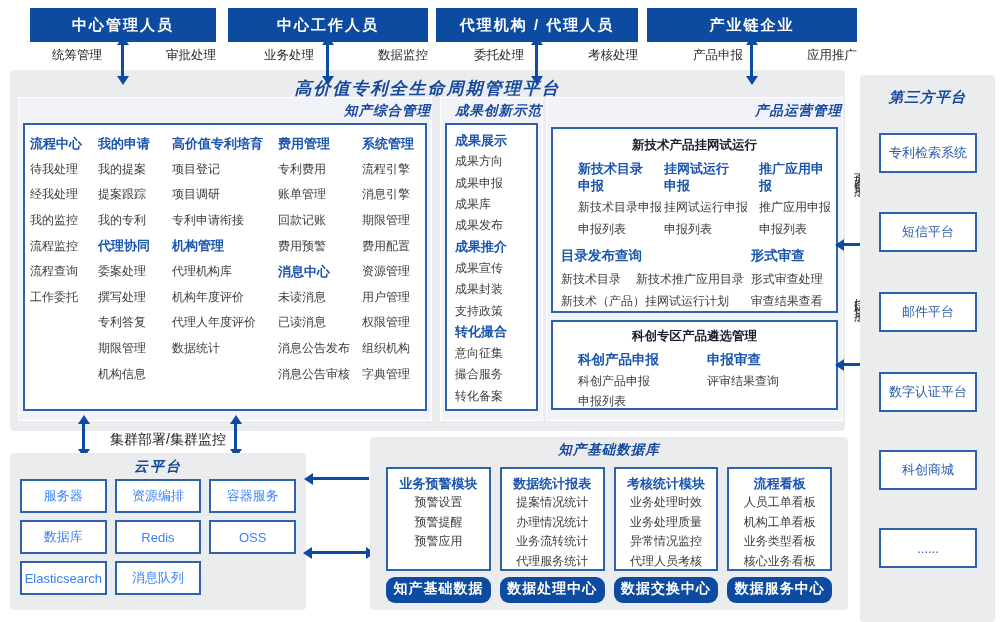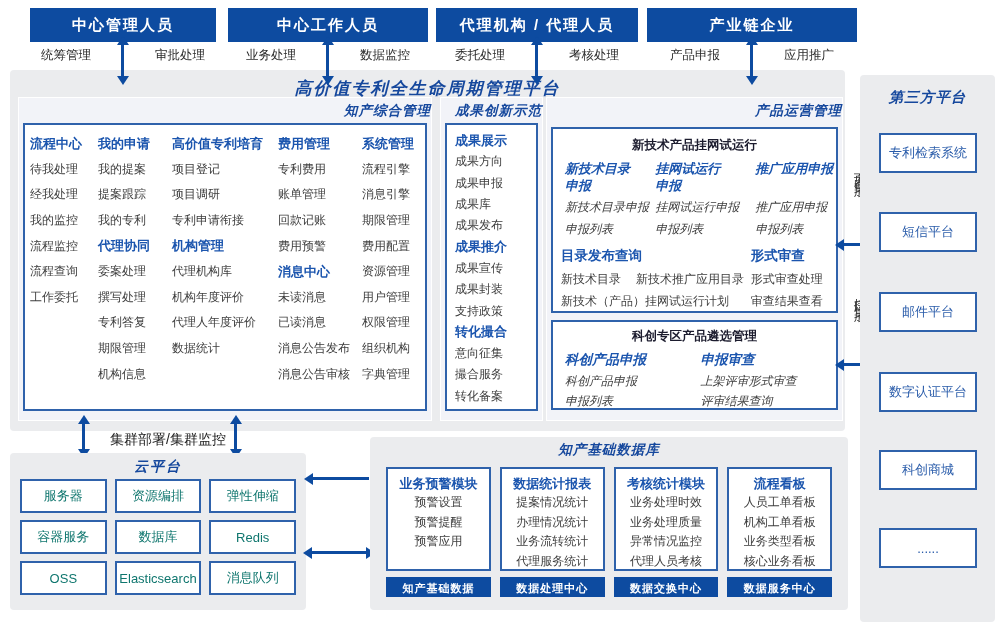--- a/index.html
+++ b/index.html
@@ -4,21 +4,21 @@
 <style>
   :root{ --navy:#0d4ba0; --blue:#16489d; --bord:#2f62ab; --item:#3d3d3d; --hdr:#1b55ae; }
   *{ box-sizing:border-box; margin:0; padding:0; }
   body{ font-family:"Liberation Sans","DejaVu Sans",sans-serif; background:#fff; }
   .canvas{ position:relative; width:1000px; height:622px; background:#fff; overflow:hidden; }
 
   
   .actor{ position:absolute; top:8px; }
   .bar{ height:34px; background:var(--navy); color:#fff; font-weight:bold; font-size:15px;
         letter-spacing:2px; display:flex; align-items:center; justify-content:center; }
-  .subrow{ margin-top:5px; display:flex; justify-content:center; gap:64px;
+  .subrow{ margin-top:5px; display:flex; justify-content:flex-end; gap:64px;
            font-size:12.5px; color:#2b2b2b; }
   .actor .varrow{ left:50%; margin-left:-2px; top:37px; height:31px; z-index:6; }
 
   
   .varrow{ position:absolute; width:3px; background:var(--navy); }
   .varrow::before{ content:""; position:absolute; left:50%; transform:translateX(-50%); top:-9px;
         border:6px solid transparent; border-top:none; border-bottom:9px solid var(--navy); }
   .varrow::after{ content:""; position:absolute; left:50%; transform:translateX(-50%); bottom:-9px;
         border:6px solid transparent; border-bottom:none; border-top:9px solid var(--navy); }
   .harrow{ position:absolute; height:3px; background:var(--navy); }
@@ -43,51 +43,51 @@
   .r{ height:25.6px; display:flex; align-items:center; white-space:nowrap; }
   .grp-h{ color:var(--hdr); font-weight:bold; font-size:13px; }
   .item{ color:var(--item); font-size:12px; }
 
   
   .ach-box{ left:4px; right:4px; top:25px; bottom:9px; padding:5px 0 0 8px; }
   .r2{ height:21.3px; display:flex; align-items:center; white-space:nowrap;text-align:center; }
 
   
   .ops-title{ text-align:center; font-weight:bold; color:#1c1c2e; font-size:12.5px; padding:8px 8px 6px; }
-  .ops-cols{ display:flex; padding-left:12px;font-style:italic; }
+  .ops-cols{ display:flex; padding-left:25px; }
   .oh{ color:var(--hdr); font-weight:bold; font-size:13px; line-height:17px; height:36px; }
   .oh-narrow{ width:70px; }
   .oi{ height:22px; line-height:22px; font-size:12px; color:var(--item); white-space:nowrap; }
   .ops-bottom{ display:flex; padding-left:8px; margin-top:4px; }
   .oh1{ color:var(--hdr); font-weight:bold; font-size:13.5px; height:24px; line-height:24px; }
   .ops-row{ display:flex; gap:15px; }
 
   
   .vtext{ position:absolute; writing-mode:vertical-rl; font-size:12.5px; color:#333; letter-spacing:4px; }
 
   
   .tp-title{ padding-top:13px; font-size:14.5px; letter-spacing:1px; }
   .tp-box{ position:absolute; left:19px; width:98px; height:40px; background:#fff; border:2px solid var(--bord);
            display:flex; align-items:center; justify-content:center; color:#2a5caa; font-size:13px; }
 
   
   .cloud-title{ padding-top:5px; font-size:14px; height:24px; letter-spacing:2px; }
   .cloud-grid{ display:grid; grid-template-columns:repeat(3,1fr); gap:7px 8px; padding:2px 10px 0; }
-  .cloud-box{ height:34px; background:#fff; border:2px solid var(--bord); color:#0f766e; font-size:13px;
+  .cloud-box{ height:34px; background:#fff; border:2px solid var(--bord); color:#3b82f6; font-size:13px;
               display:flex; align-items:center; justify-content:center; white-space:nowrap; }
 
   
   .db-title{ padding-top:4px; height:27px; font-size:13.5px; letter-spacing:1px; }
   .db-cols{ display:flex; gap:9px; padding:3px 16px 0; }
   .db-col{ flex:1; display:flex; flex-direction:column; }
   .db-box{ height:104px; background:#fff; border:2px solid var(--bord); text-align:center; }
   .db-h{ font-size:13px; font-weight:bold; color:var(--hdr); padding-top:6px; height:24px; }
   .db-i{ font-size:12px; color:var(--item); height:19.5px; line-height:19.5px; }
-  .db-f{ margin-top:6px; height:20px; background:var(--navy); color:#fff; font-weight:bold;
-         font-size:11px; text-align:center; line-height:22px; letter-spacing:1px; }
+  .db-f{ margin-top:6px; height:26px; background:var(--navy); color:#fff; font-weight:bold;
+         font-size:14px; text-align:center; line-height:22px; letter-spacing:1px;border-radius:9px; }
 
   .cluster-label{ position:absolute; font-size:14px; color:#222; }
 </style>
 </head>
 <body>
 
 <div class="canvas">
 
   <div class="actor" style="left:30px;width:186px">
     <div class="bar">中心管理人员</div>
@@ -246,21 +246,20 @@
       <div class="wbox" style="left:4px;right:4px;top:222px;height:90px">
         <div class="ops-title" style="padding:6px 0 4px">科创专区产品遴选管理</div>
         <div class="ops-cols">
           <div style="width:140px">
             <div class="oh1" style="height:22px;line-height:22px">科创产品申报</div>
             <div class="oi" style="height:20px;line-height:20px">科创产品申报</div>
             <div class="oi" style="height:20px;line-height:20px">申报列表</div>
           </div>
           <div style="width:140px">
             <div class="oh1" style="height:22px;line-height:22px">申报审查</div>
-            <div class="oi" style="height:20px;line-height:20px">上架评审形式审查</div>
             <div class="oi" style="height:20px;line-height:20px">评审结果查询</div>
           </div>
         </div>
       </div>
     </div>
   </div>
 
   <div class="vtext" style="left:851px;top:163px">页面集成</div>
   <div class="harrow" style="left:844px;top:243px;width:30px"></div>
   <div class="vtext" style="left:851px;top:288px">接口集成</div>
@@ -278,21 +277,20 @@
 
   <div class="varrow" style="left:82px;top:424px;height:25px"></div>
   <div class="cluster-label" style="left:110px;top:431px">集群部署/集群监控</div>
   <div class="varrow" style="left:234px;top:424px;height:25px"></div>
 
   <div class="panel" style="left:10px;top:453px;width:296px;height:157px">
     <div class="ptitle cloud-title">云平台</div>
     <div class="cloud-grid">
       <div class="cloud-box">服务器</div>
       <div class="cloud-box">资源编排</div>
-      <div class="cloud-box">弹性伸缩</div>
       <div class="cloud-box">容器服务</div>
       <div class="cloud-box">数据库</div>
       <div class="cloud-box">Redis</div>
       <div class="cloud-box">OSS</div>
       <div class="cloud-box">Elasticsearch</div>
       <div class="cloud-box">消息队列</div>
     </div>
   </div>
 
   <div class="harrow left-only" style="left:313px;top:477px;width:56px"></div>

